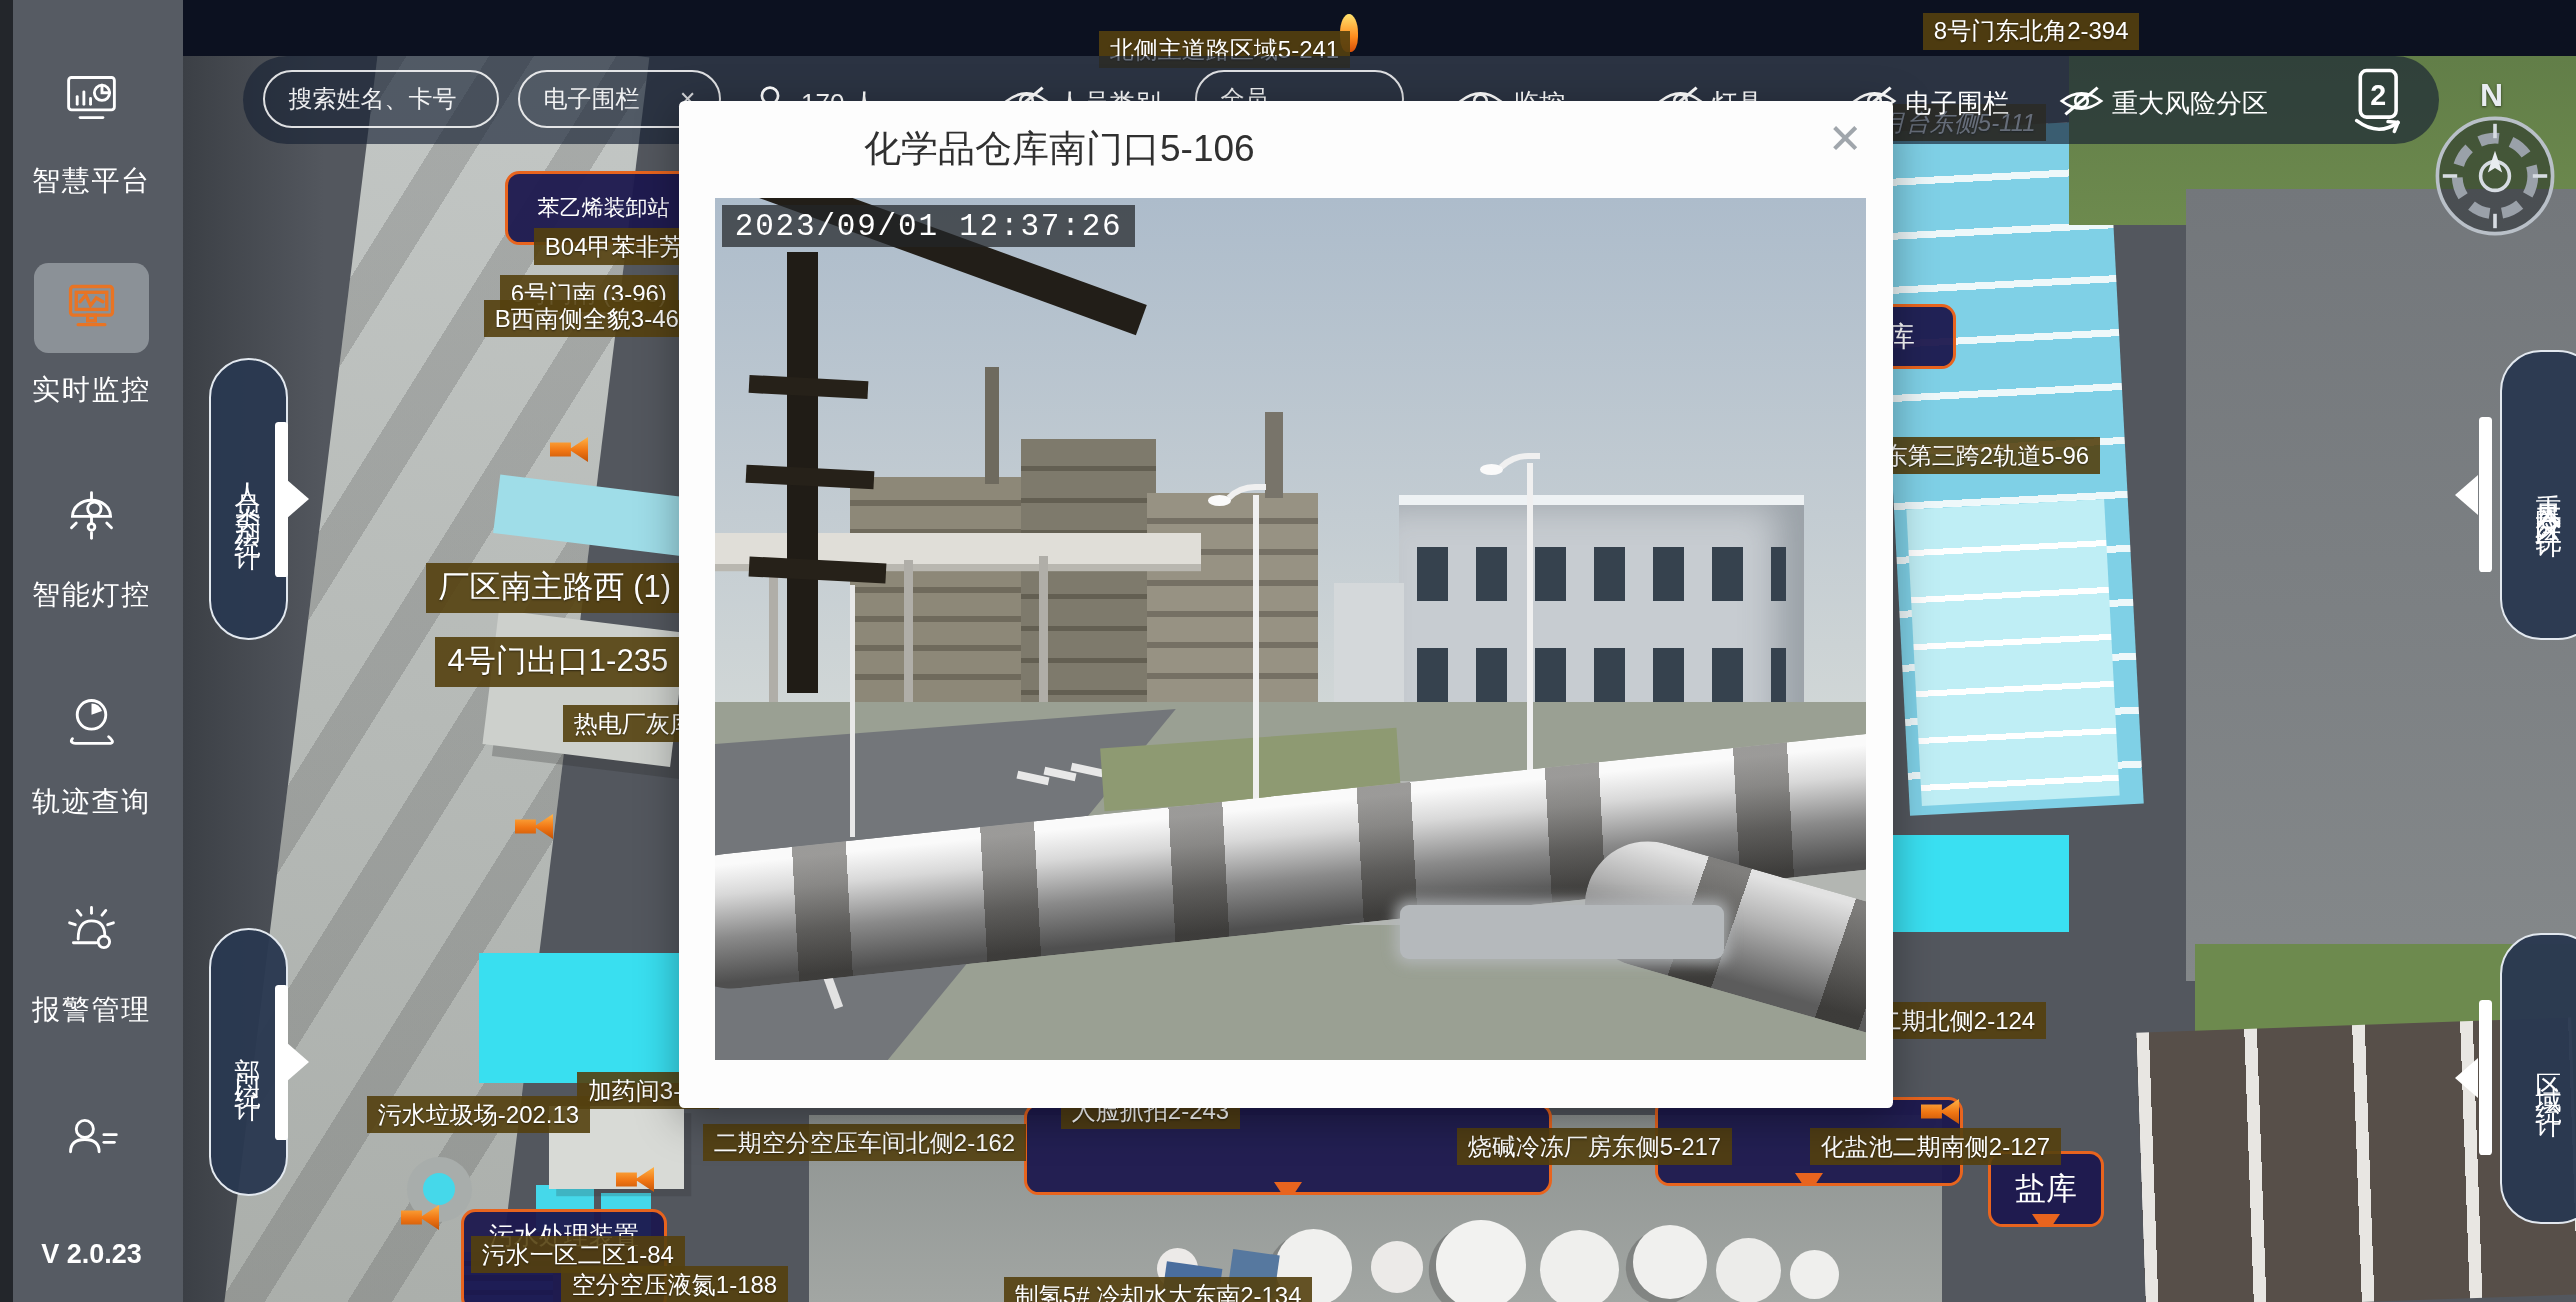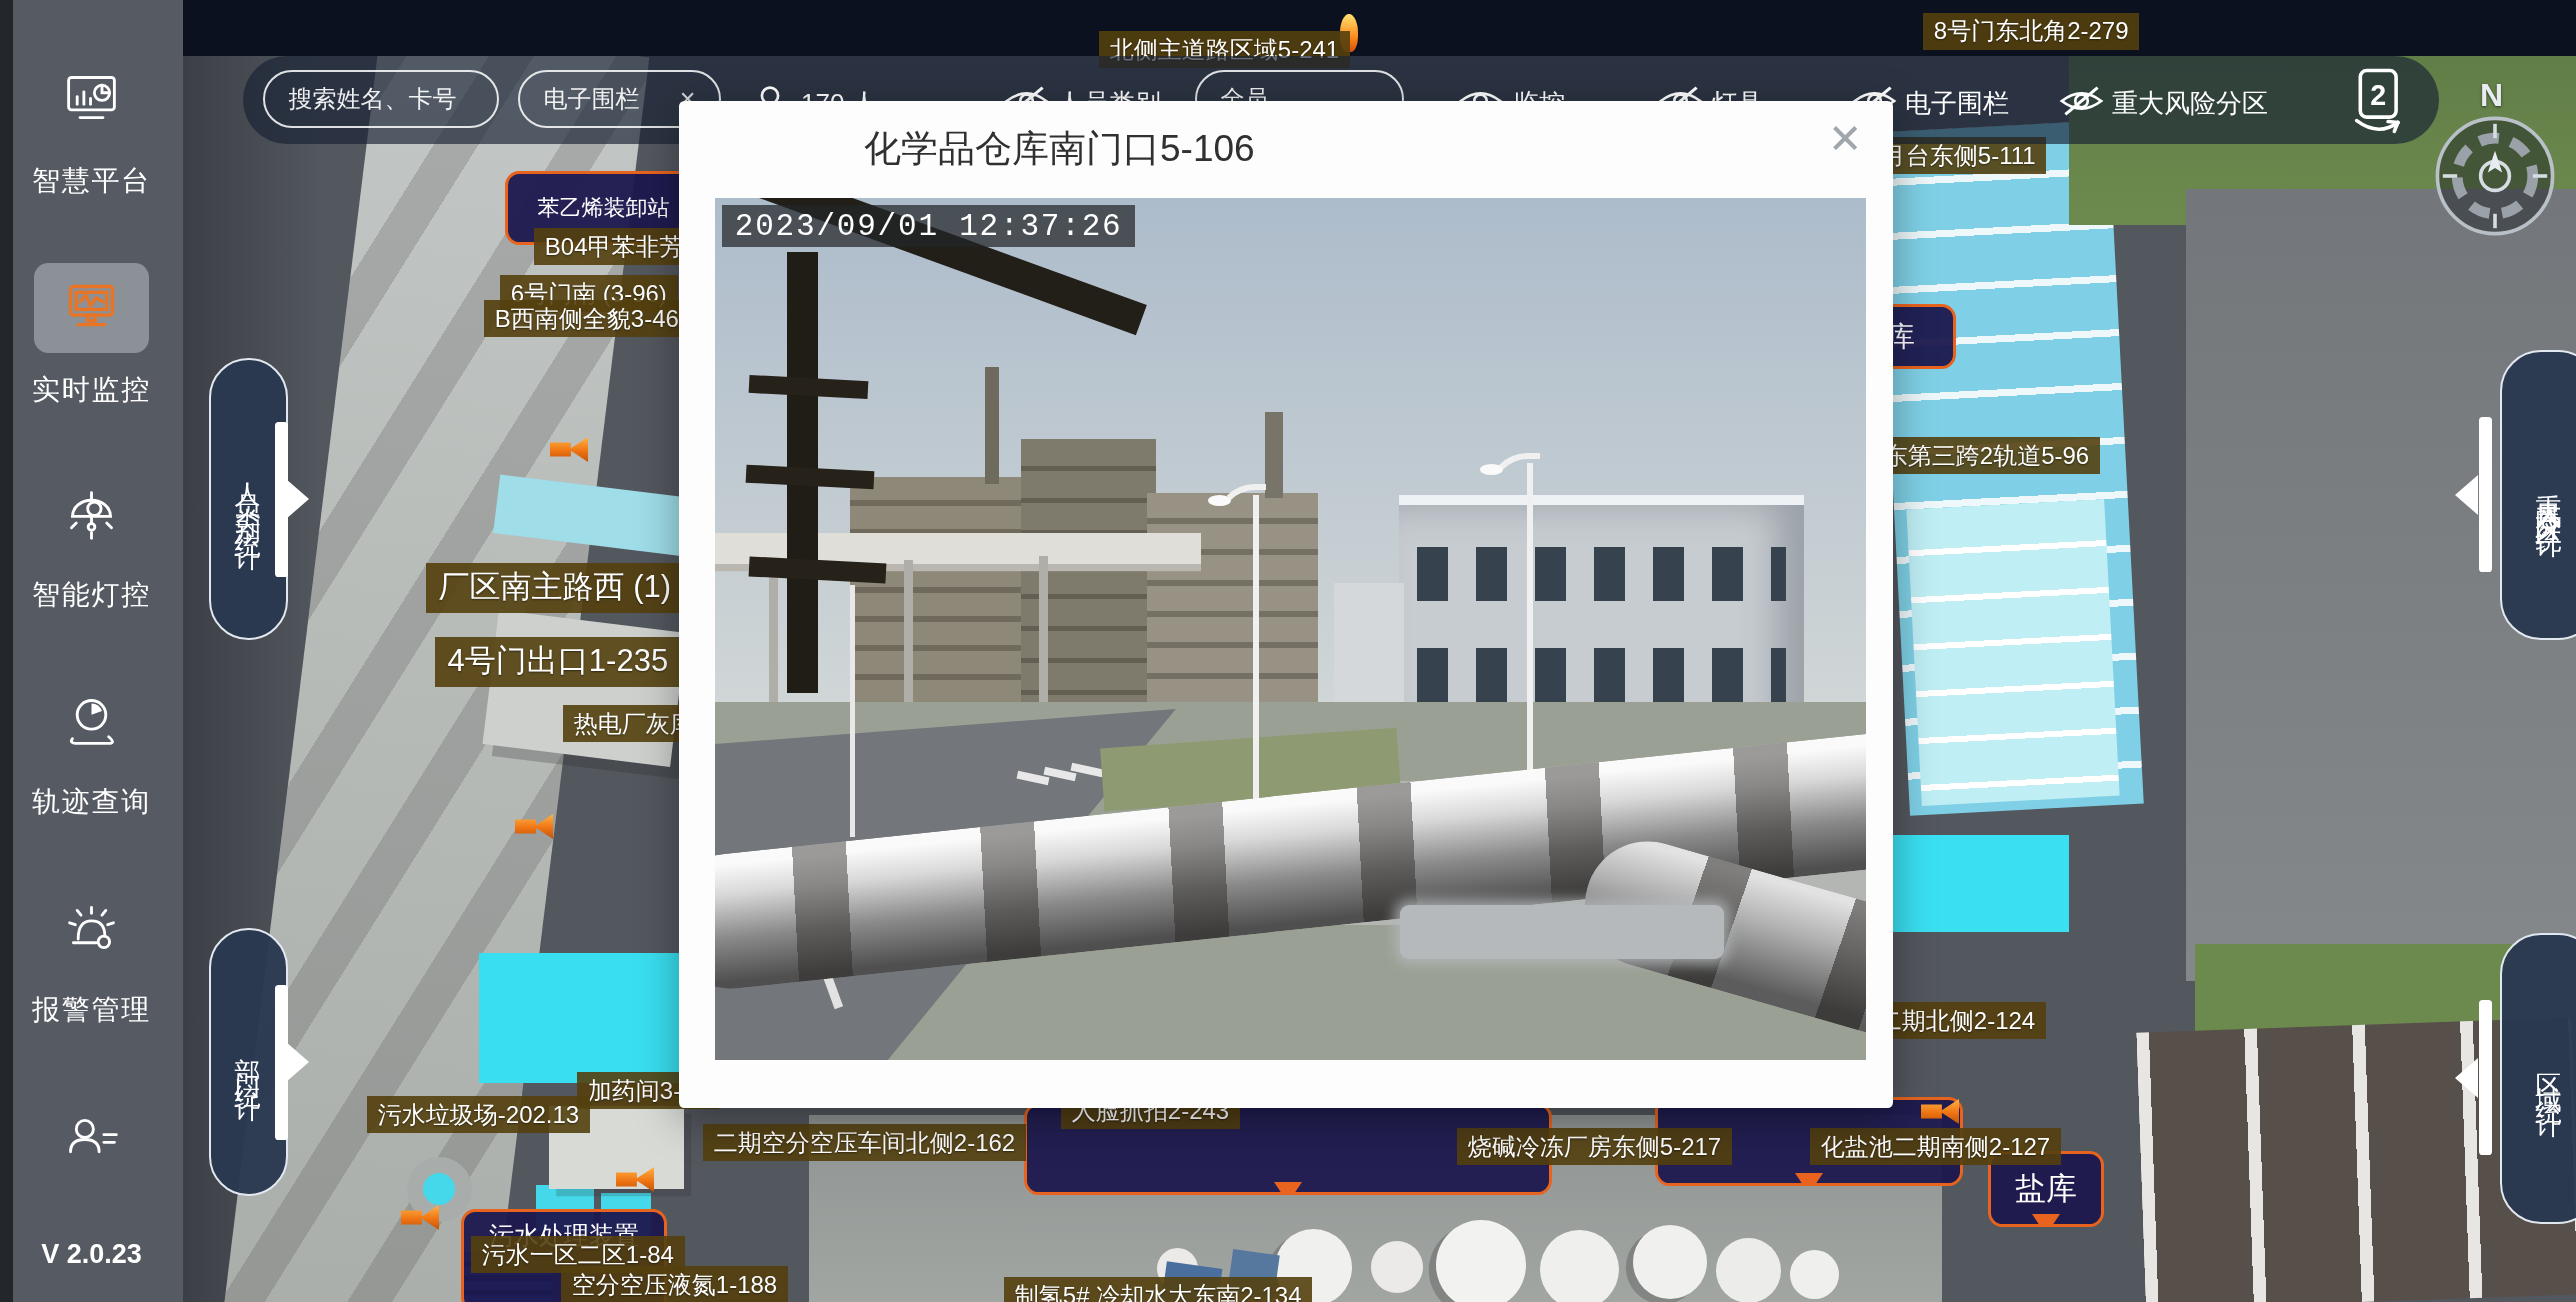--- a/index.html
+++ b/index.html
@@ -103,22 +103,22 @@
     <div class="shape" style="left:1340px;top:14.4px;width:18px;height:38px;border-radius:50% 50% 40% 40%;background:linear-gradient(180deg,#ffe26e,#ff8c1e 60%,#d84e08);"></div>
 
     <div class="zone" style="left:505px;top:171px;width:191px;height:68px;font-size:22px;">苯乙烯装卸站</div>
     <div class="zone" style="left:1846px;top:304px;width:104px;height:59px;">库</div>
     <div class="zone" style="left:461px;top:1209px;width:200px;height:90px;font-size:25px;align-items:flex-start;padding-top:7.2px;">污水处理装置</div>
     <div class="zone pointer" style="left:1988px;top:1151px;width:110px;height:70px;font-size:31px;">盐库</div>
     <div class="zone pointer" style="left:1024px;top:1103px;width:522px;height:86px;"></div>
     <div class="zone pointer" style="left:1655px;top:1097px;width:302px;height:83px;"></div>
 
     <div class="tag" style="left:1099px;top:31px;">北侧主道路区域5-241</div>
-    <div class="tag" style="left:1923px;top:12.6px;">8号门东北角2-279</div>
-    <div class="tag" style="left:1871px;top:137px;">月台东侧5-111</div>
+    <div class="tag" style="left:1923px;top:12.6px;">8号门东北角2-394</div>
+    <div class="tag" style="left:1871px;top:104px;font-style:italic;">月台东侧5-111</div>
     <div class="tag" style="left:534px;top:228px;">B04甲苯非芳3-10</div>
     <div class="tag" style="left:500px;top:275px;">6号门南 (3-96)</div>
     <div class="tag" style="left:484px;top:300px;">B西南侧全貌3-46</div>
     <div class="tag lg" style="left:426px;top:563px;">厂区南主路西 (1) 3-85</div>
     <div class="tag lg" style="left:435px;top:637px;">4号门出口1-235</div>
     <div class="tag" style="left:563px;top:705px;">热电厂灰库</div>
     <div class="tag" style="left:1873px;top:437px;">东第三跨2轨道5-96</div>
     <div class="tag" style="left:1867px;top:1002px;">二期北侧2-124</div>
     <div class="tag" style="left:1061px;top:1092px;">人脸抓拍2-243</div>
     <div class="tag" style="left:703px;top:1124px;">二期空分空压车间北侧2-162</div>

